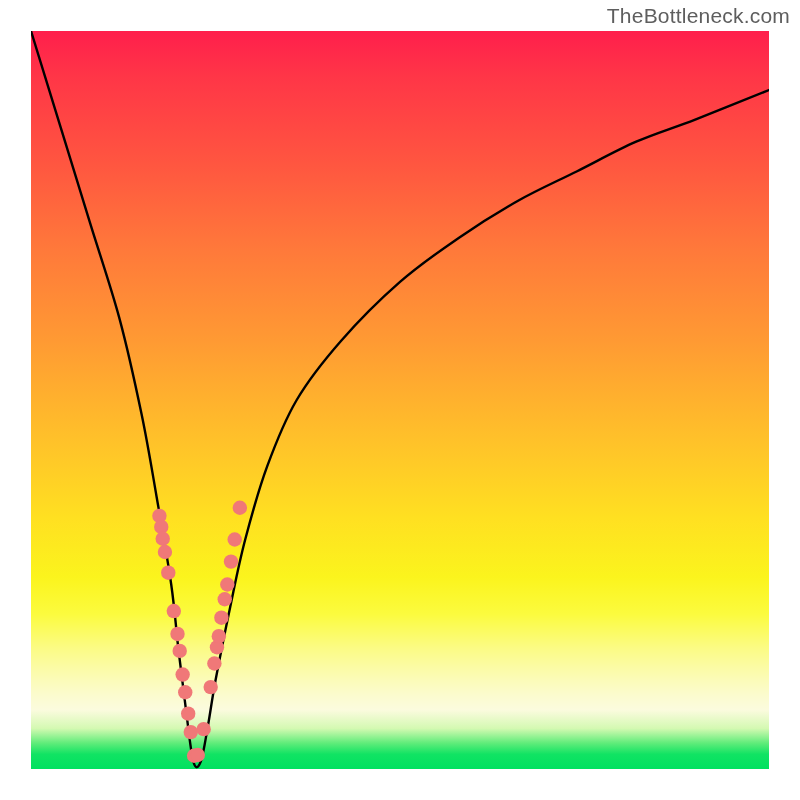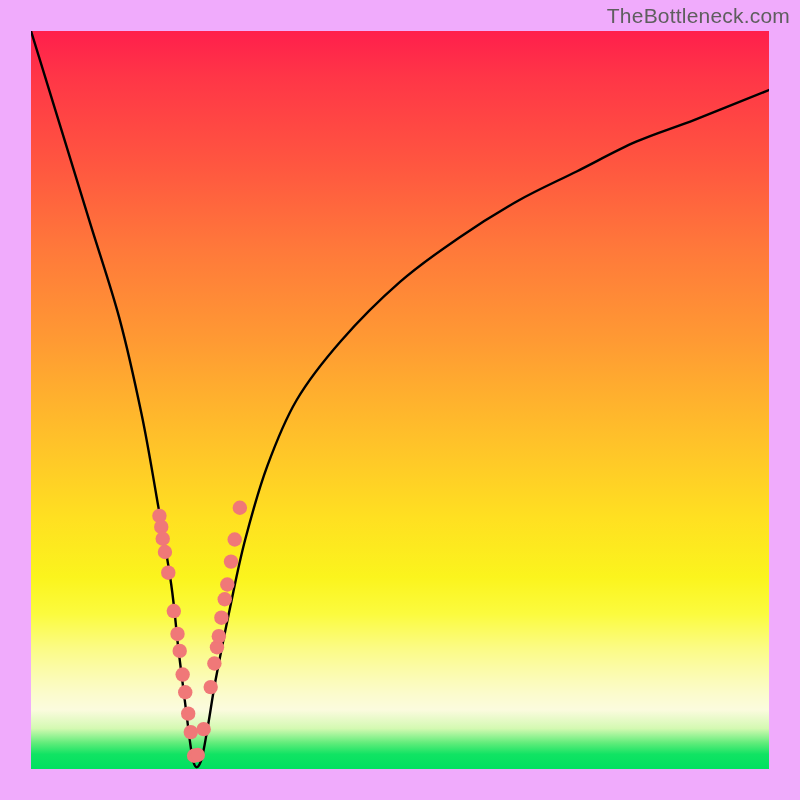--- a/index.html
+++ b/index.html
@@ -7,21 +7,21 @@
     padding: 0;
     width: 800px;
     height: 800px;
     background: #000;
     overflow: hidden;
     font-family: Arial, Helvetica, sans-serif;
   }
   .frame {
     position: absolute;
     inset: 0;
-    background: #f0abfc;
+    background: #ffffff;
   }
   .plot {
     position: absolute;
     left: 31px;
     top: 31px;
     width: 738px;
     height: 738px;
     overflow: hidden;
     
     background: linear-gradient(

